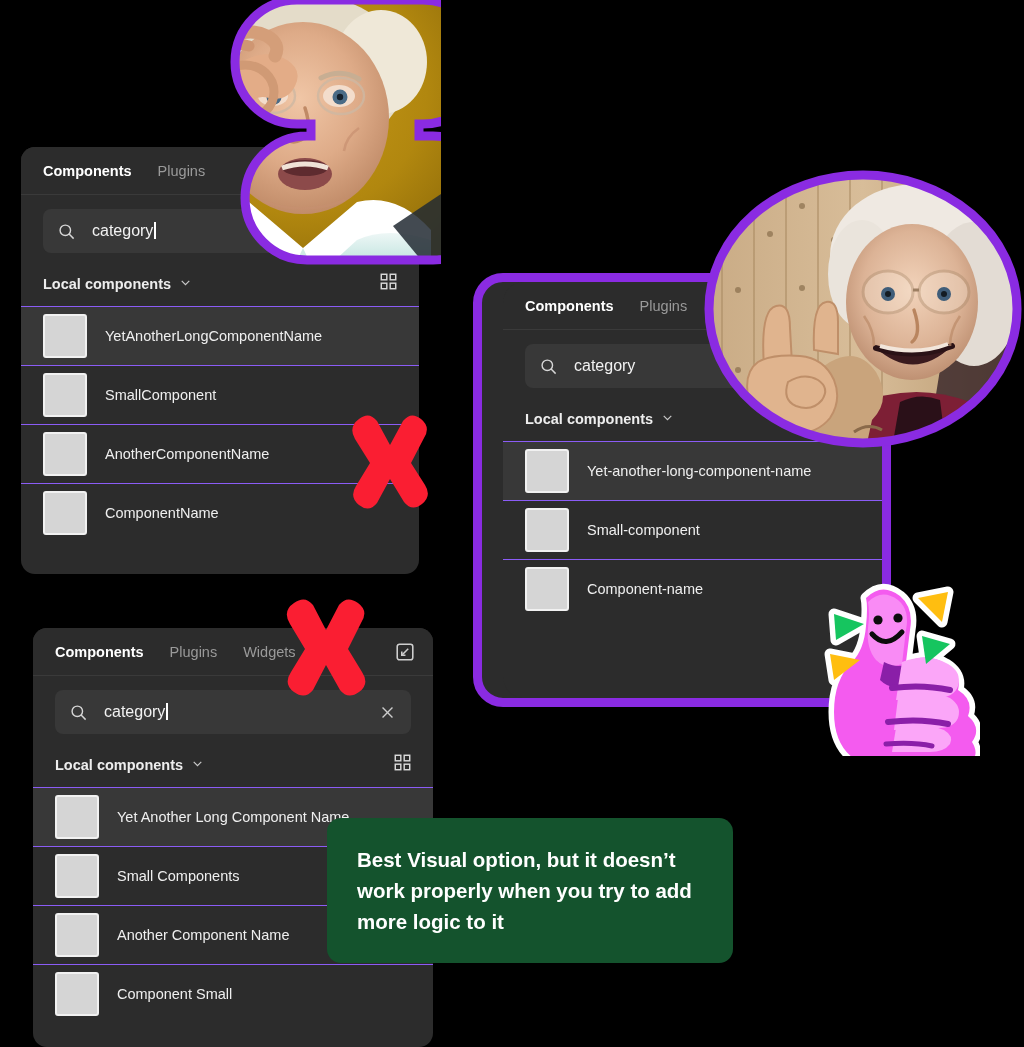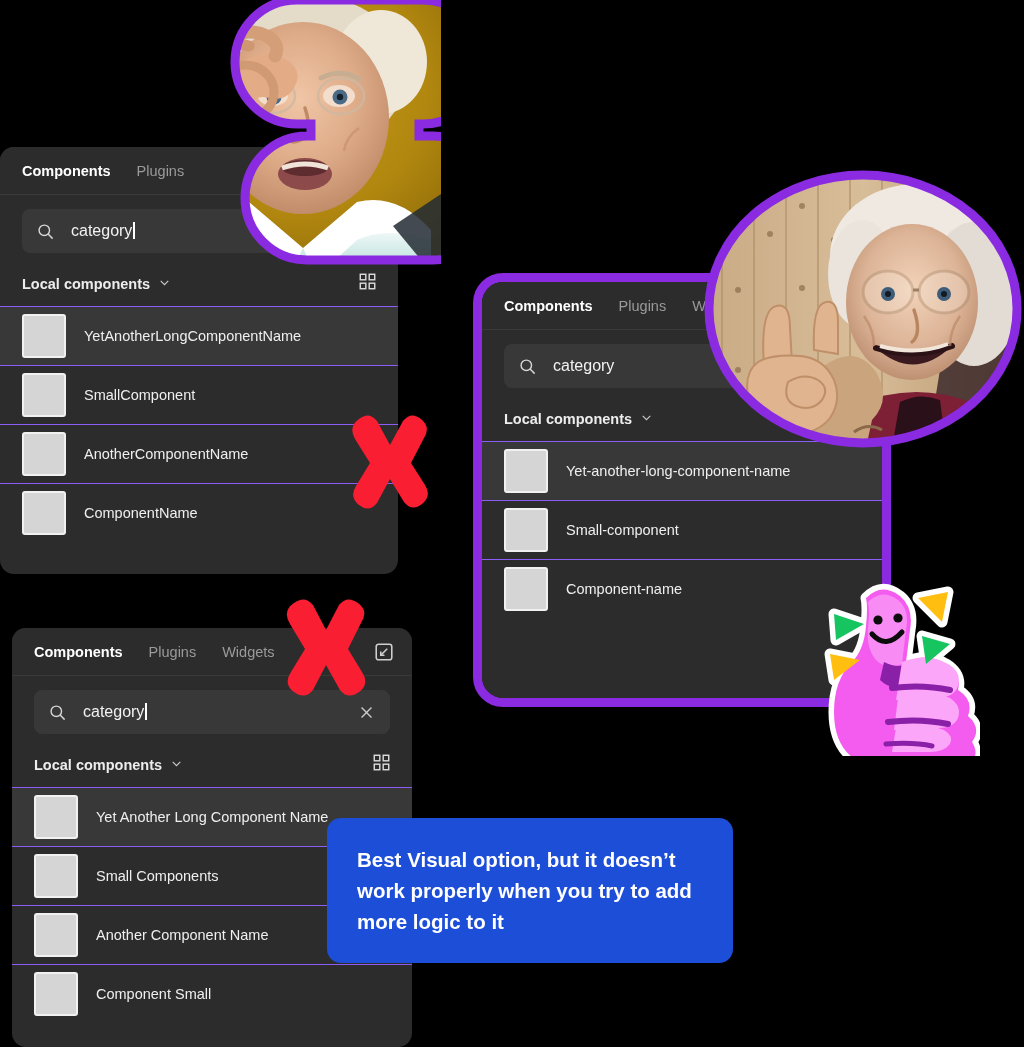--- a/index.html
+++ b/index.html
@@ -11,20 +11,21 @@
   }
   #stage { position: relative; width: 1024px; height: 1047px; background:#000; }
 
   
   .panel {
     position: absolute;
     background: #2c2c2c;
     border-radius: 14px;
     overflow: hidden;
     color: #e6e6e6;
+    margin-left: 21px;
   }
   .panel-tabs {
     display: flex; align-items: center;
     height: 48px; padding: 0 22px;
     gap: 26px;
     background: #2c2c2c;
     border-bottom: 1px solid #3a3a3a;
     position: relative;
   }
   .tab { font-size: 14.5px; color: #9a9a9a; white-space: nowrap; }
@@ -95,21 +96,21 @@
 
   
   .photo-blob { position: absolute; }
 
   
   .red-x { position: absolute; }
 
   
   .callout {
     position: absolute;
-    background: #1d4ed8;
+    background: #14532d;
     border-radius: 14px;
     padding: 26px 30px;
     color: #fff;
     font-size: 20.5px;
     font-weight: 700;
     line-height: 1.52;
   }
   #callout1 { left: 327px; top: 818px; width: 406px; }
 
   

